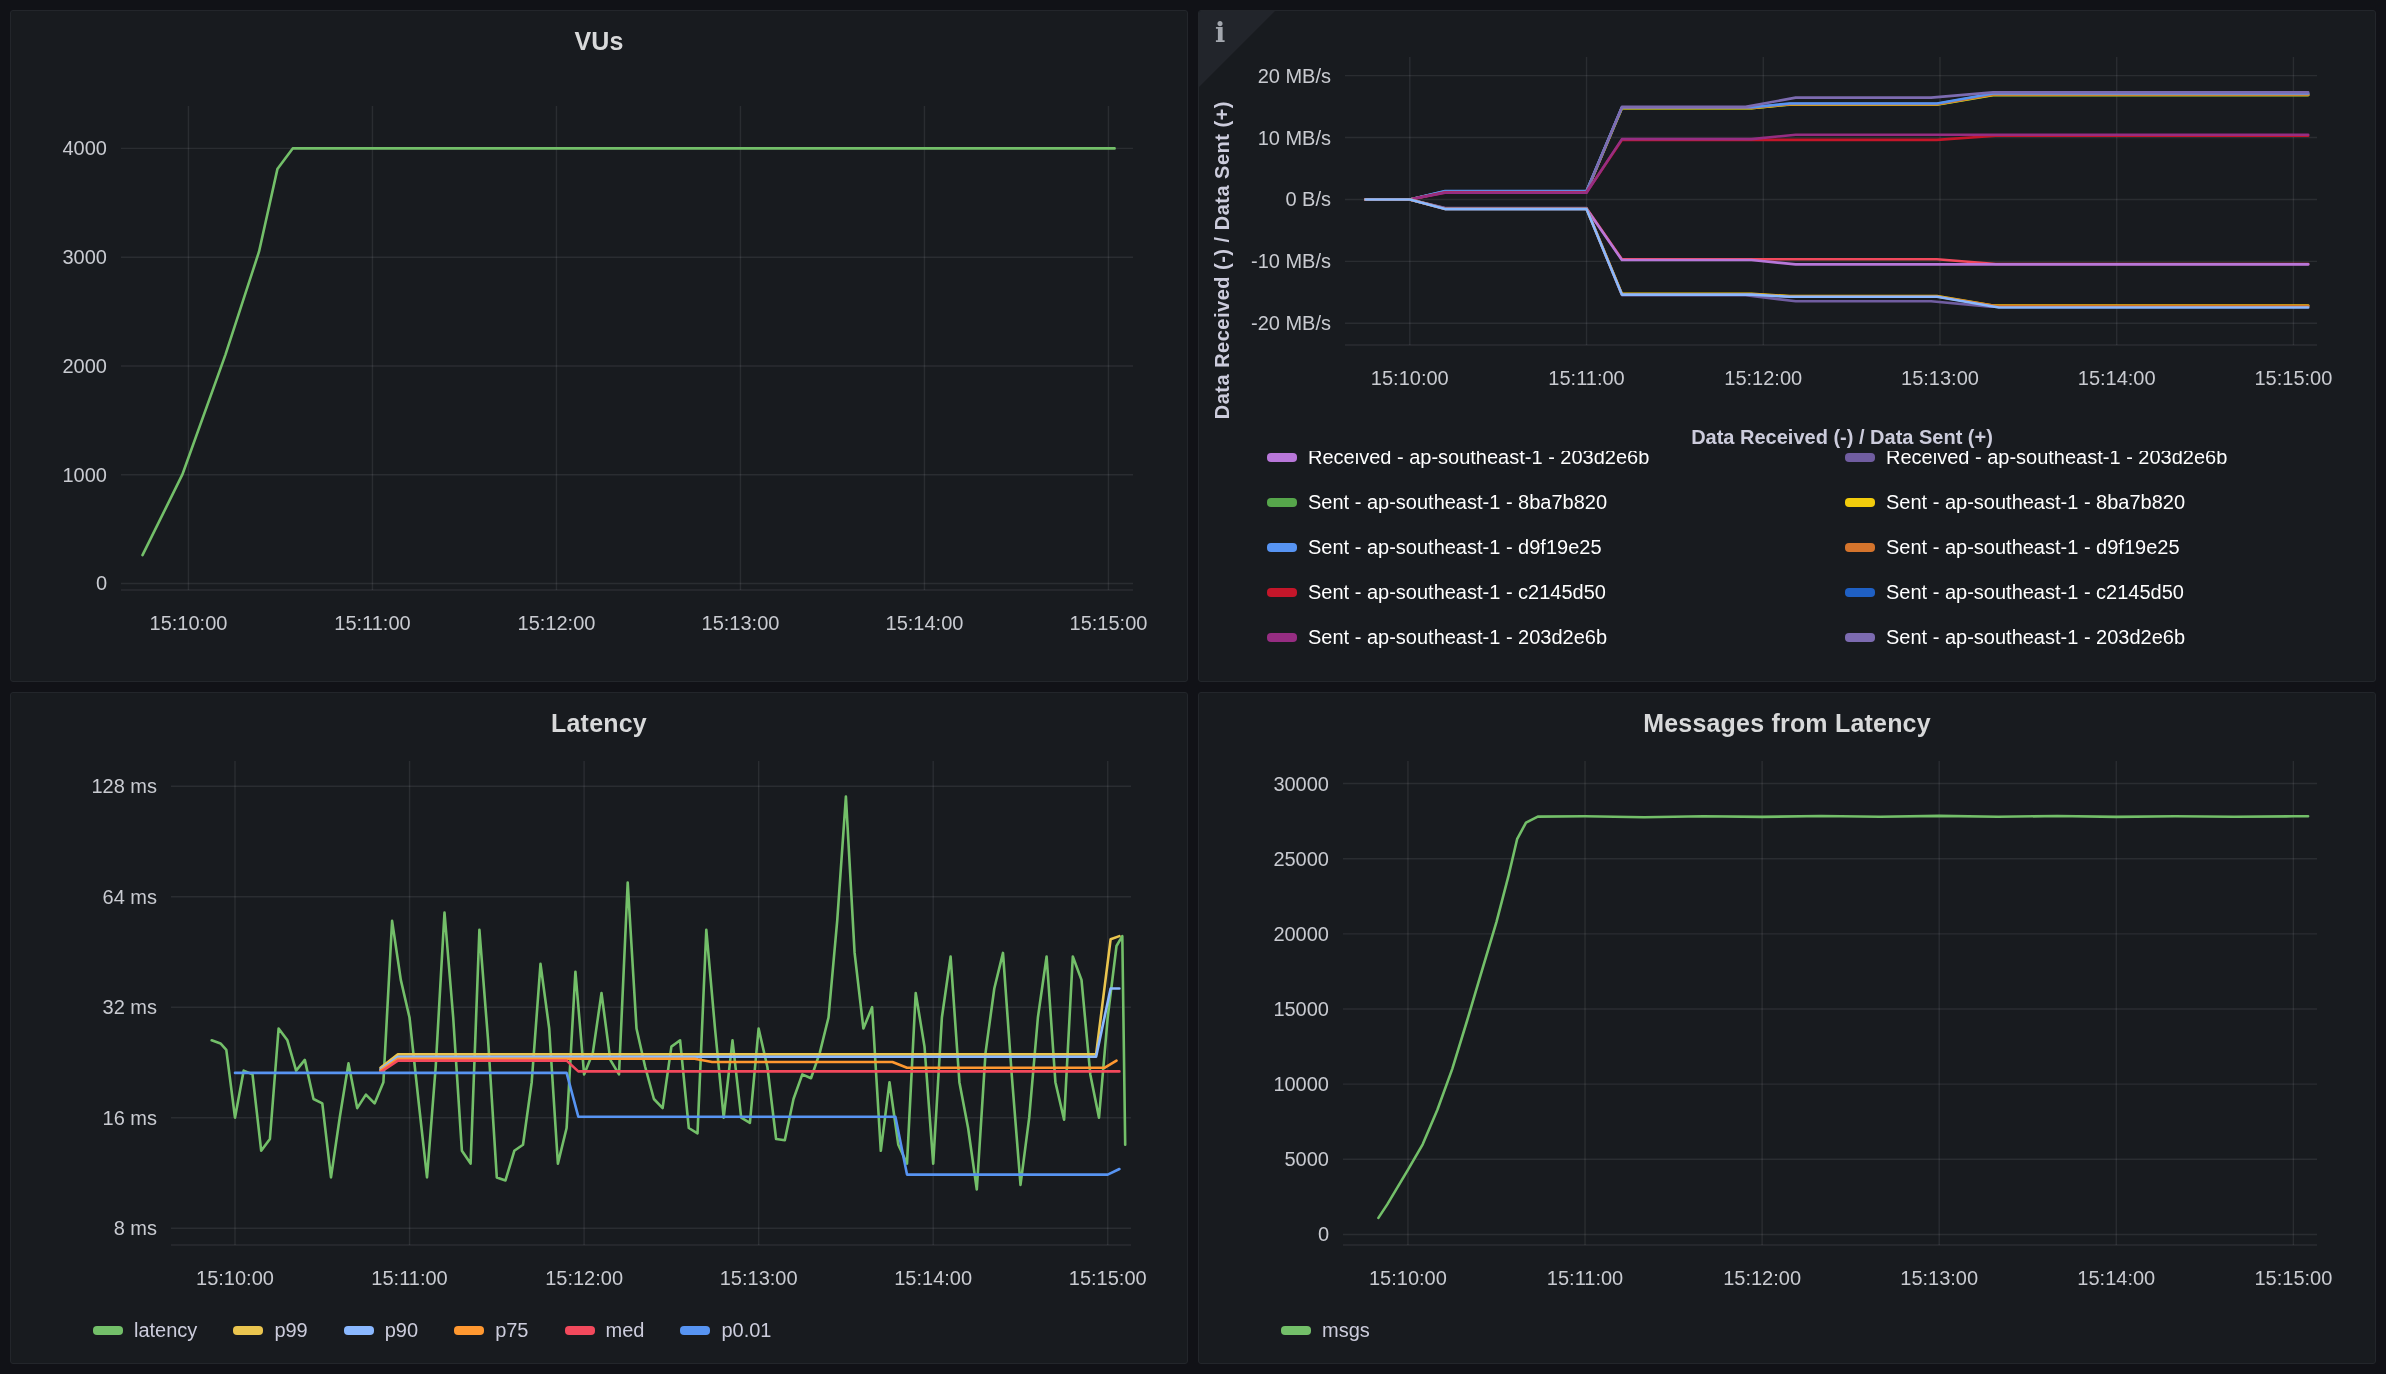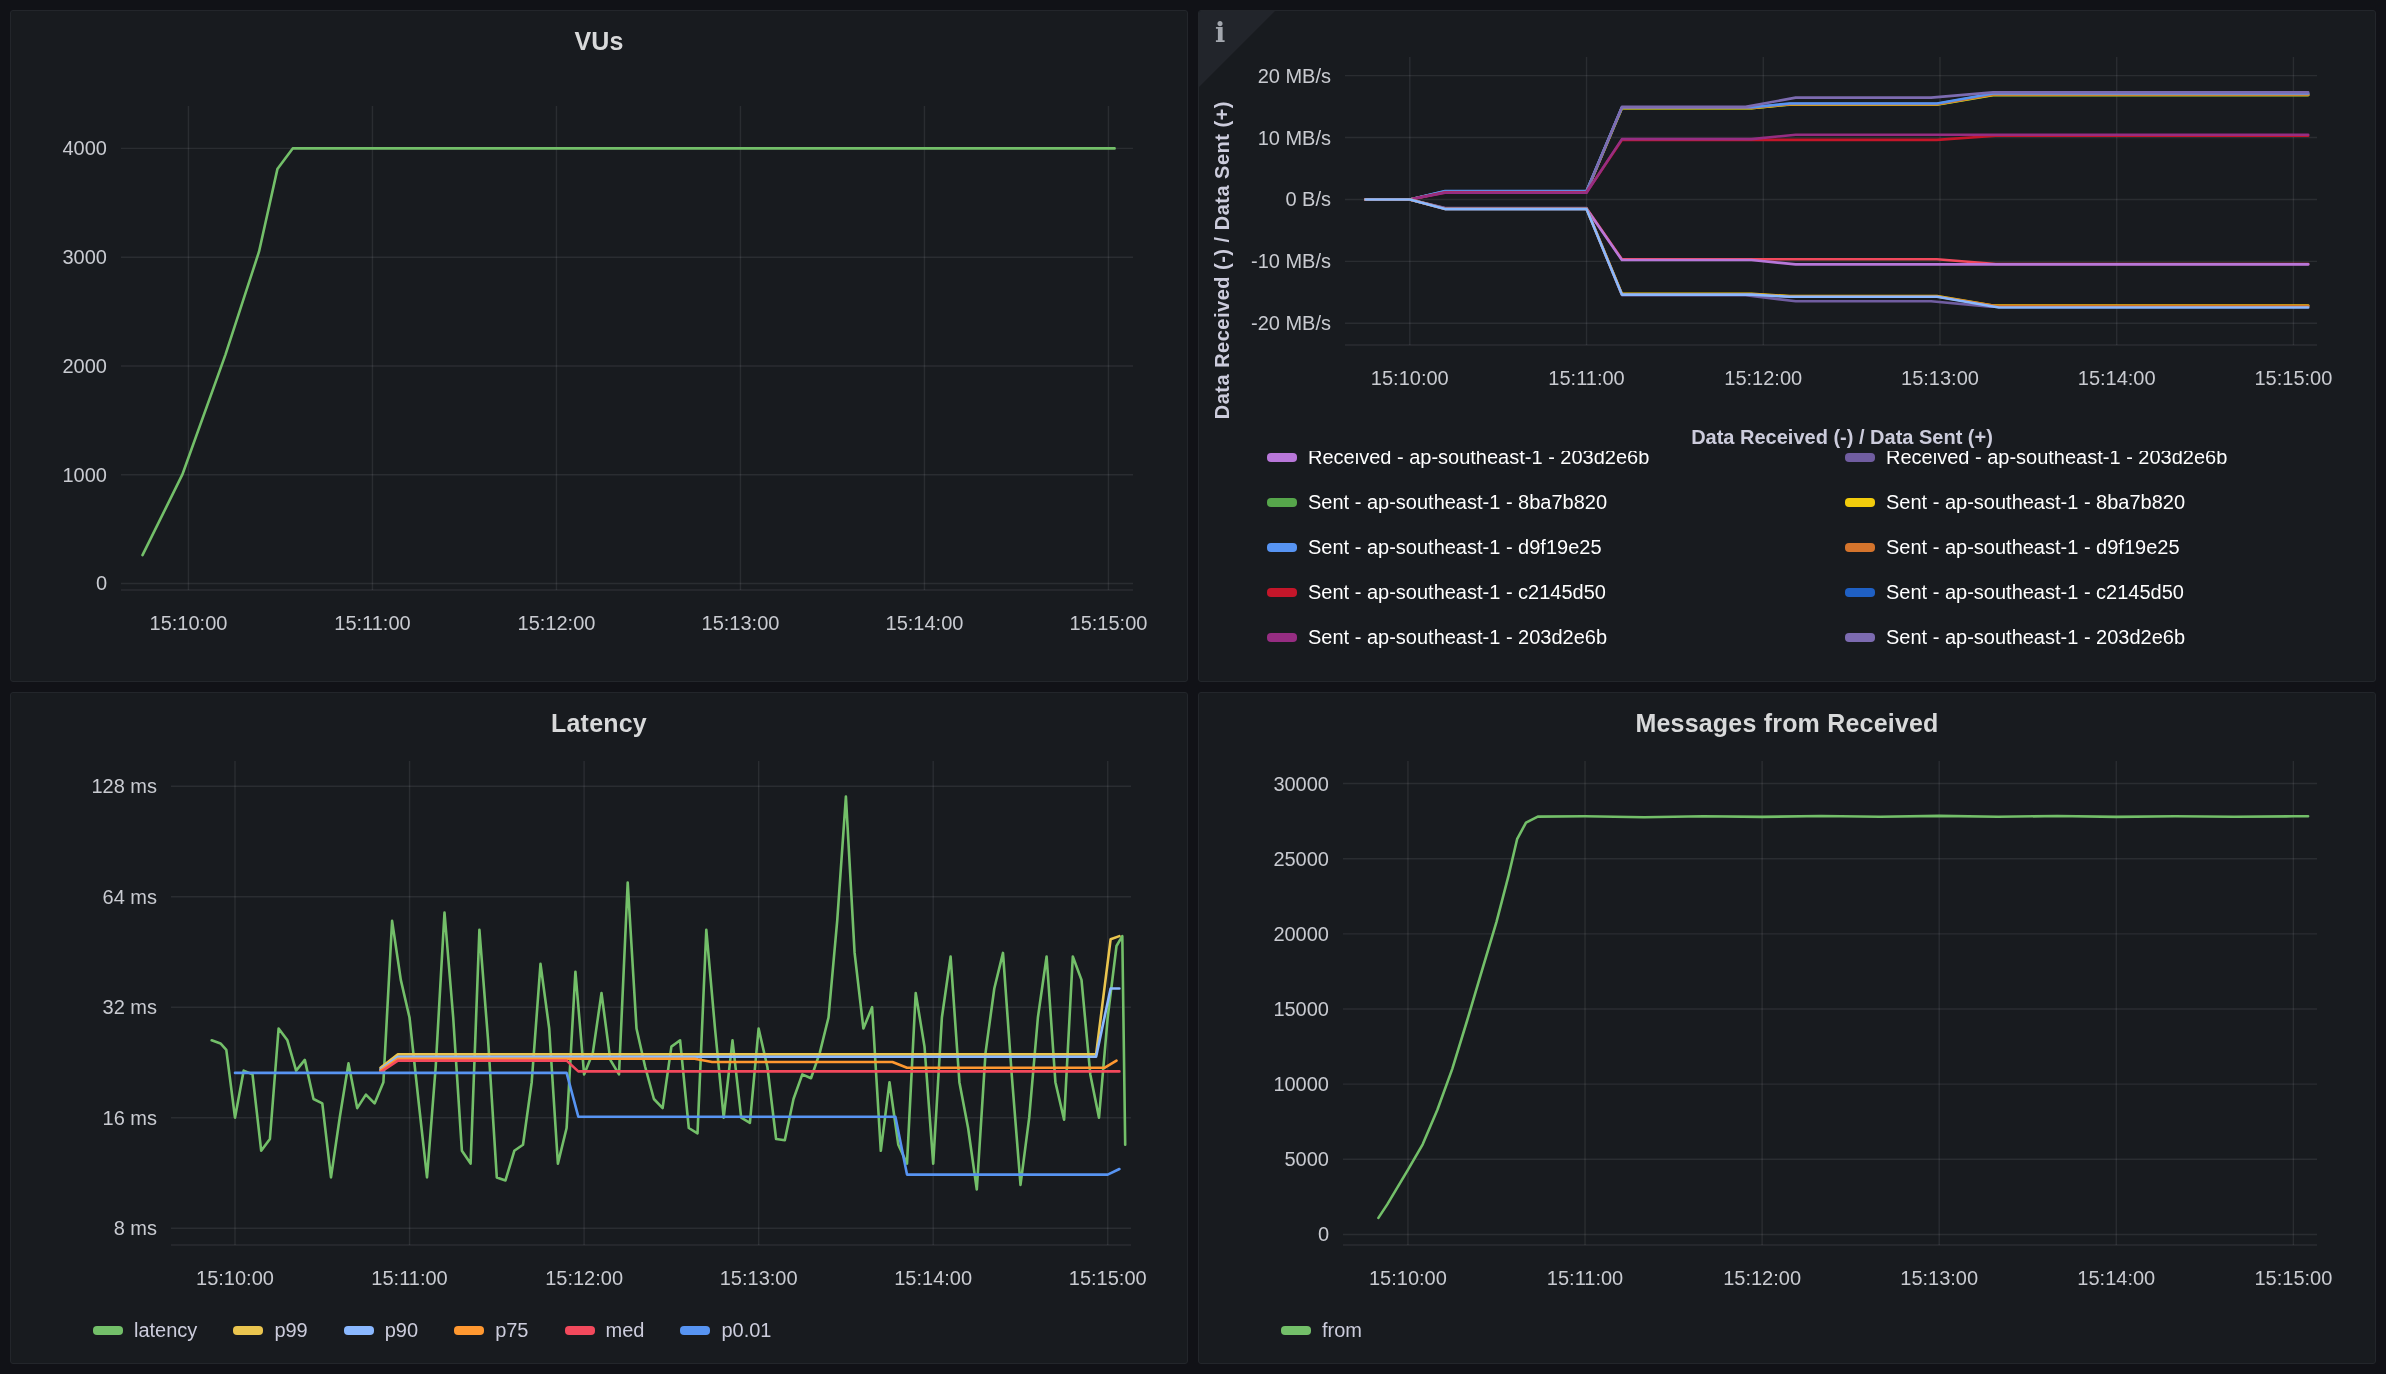--- a/index.html
+++ b/index.html
@@ -221,21 +221,21 @@
           <span>med</span>
         </span>
         <span class="legend-item">
           <i class="swatch" style="background: rgb(87, 148, 242);"></i>
           <span>p0.01</span>
         </span>
       </div>
   </section>
 
   <section class="panel">
-    <h2 class="panel-title">Messages from Received</h2>
+    <h2 class="panel-title">Messages from Latency</h2>
     <div class="chart-row">
       <svg class="chart" viewBox="0 0 1156 558">
           <line x1="198.93333333333334" y1="16" x2="198.93333333333334" y2="500" stroke="rgba(204,204,220,0.10)" stroke-width="1.4"></line>
           <line x1="376.0242424242424" y1="16" x2="376.0242424242424" y2="500" stroke="rgba(204,204,220,0.10)" stroke-width="1.4"></line>
           <line x1="553.1151515151515" y1="16" x2="553.1151515151515" y2="500" stroke="rgba(204,204,220,0.10)" stroke-width="1.4"></line>
           <line x1="730.2060606060605" y1="16" x2="730.2060606060605" y2="500" stroke="rgba(204,204,220,0.10)" stroke-width="1.4"></line>
           <line x1="907.2969696969697" y1="16" x2="907.2969696969697" y2="500" stroke="rgba(204,204,220,0.10)" stroke-width="1.4"></line>
           <line x1="1084.387878787879" y1="16" x2="1084.387878787879" y2="500" stroke="rgba(204,204,220,0.10)" stroke-width="1.4"></line>
           <line x1="134" y1="489.4782608695652" x2="1108" y2="489.4782608695652" stroke="rgba(204,204,220,0.10)" stroke-width="1.4"></line>
           <line x1="134" y1="414.32298136645966" x2="1108" y2="414.32298136645966" stroke="rgba(204,204,220,0.10)" stroke-width="1.4"></line>
@@ -257,18 +257,18 @@
           <text x="120" y="271.0124223602485" text-anchor="end" fill="#C9CBD1" font-size="20" font-family="Liberation Sans, sans-serif">15000</text>
           <text x="120" y="195.85714285714283" text-anchor="end" fill="#C9CBD1" font-size="20" font-family="Liberation Sans, sans-serif">20000</text>
           <text x="120" y="120.70186335403724" text-anchor="end" fill="#C9CBD1" font-size="20" font-family="Liberation Sans, sans-serif">25000</text>
           <text x="120" y="45.54658385093171" text-anchor="end" fill="#C9CBD1" font-size="20" font-family="Liberation Sans, sans-serif">30000</text>
           <path d="M169.4 472.9 L178.3 459.4 L198.9 424.8 L213.7 399.3 L228.4 364.7 L243.2 324.1 L258.0 276.0 L272.7 226.4 L287.5 176.8 L299.3 131.7 L308.1 94.2 L317.0 77.6 L328.8 71.6 L376.0 71.3 L435.1 72.2 L494.1 71.2 L553.1 71.9 L612.1 71.0 L671.2 71.8 L730.2 70.9 L789.2 71.8 L848.3 71.0 L907.3 71.9 L966.3 71.2 L1025.4 71.8 L1084.4 71.3 L1099.1 71.3" fill="none" stroke="#73BF69" stroke-width="2.6" stroke-linejoin="round" stroke-linecap="round"></path>
         </svg>
     </div>
     <div class="legend-single">
         <span class="legend-item">
           <i class="swatch" style="background: rgb(115, 191, 105);"></i>
-          <span>from</span>
+          <span>msgs</span>
         </span>
       </div>
   </section>
 
 </div>
 
 </body></html>

